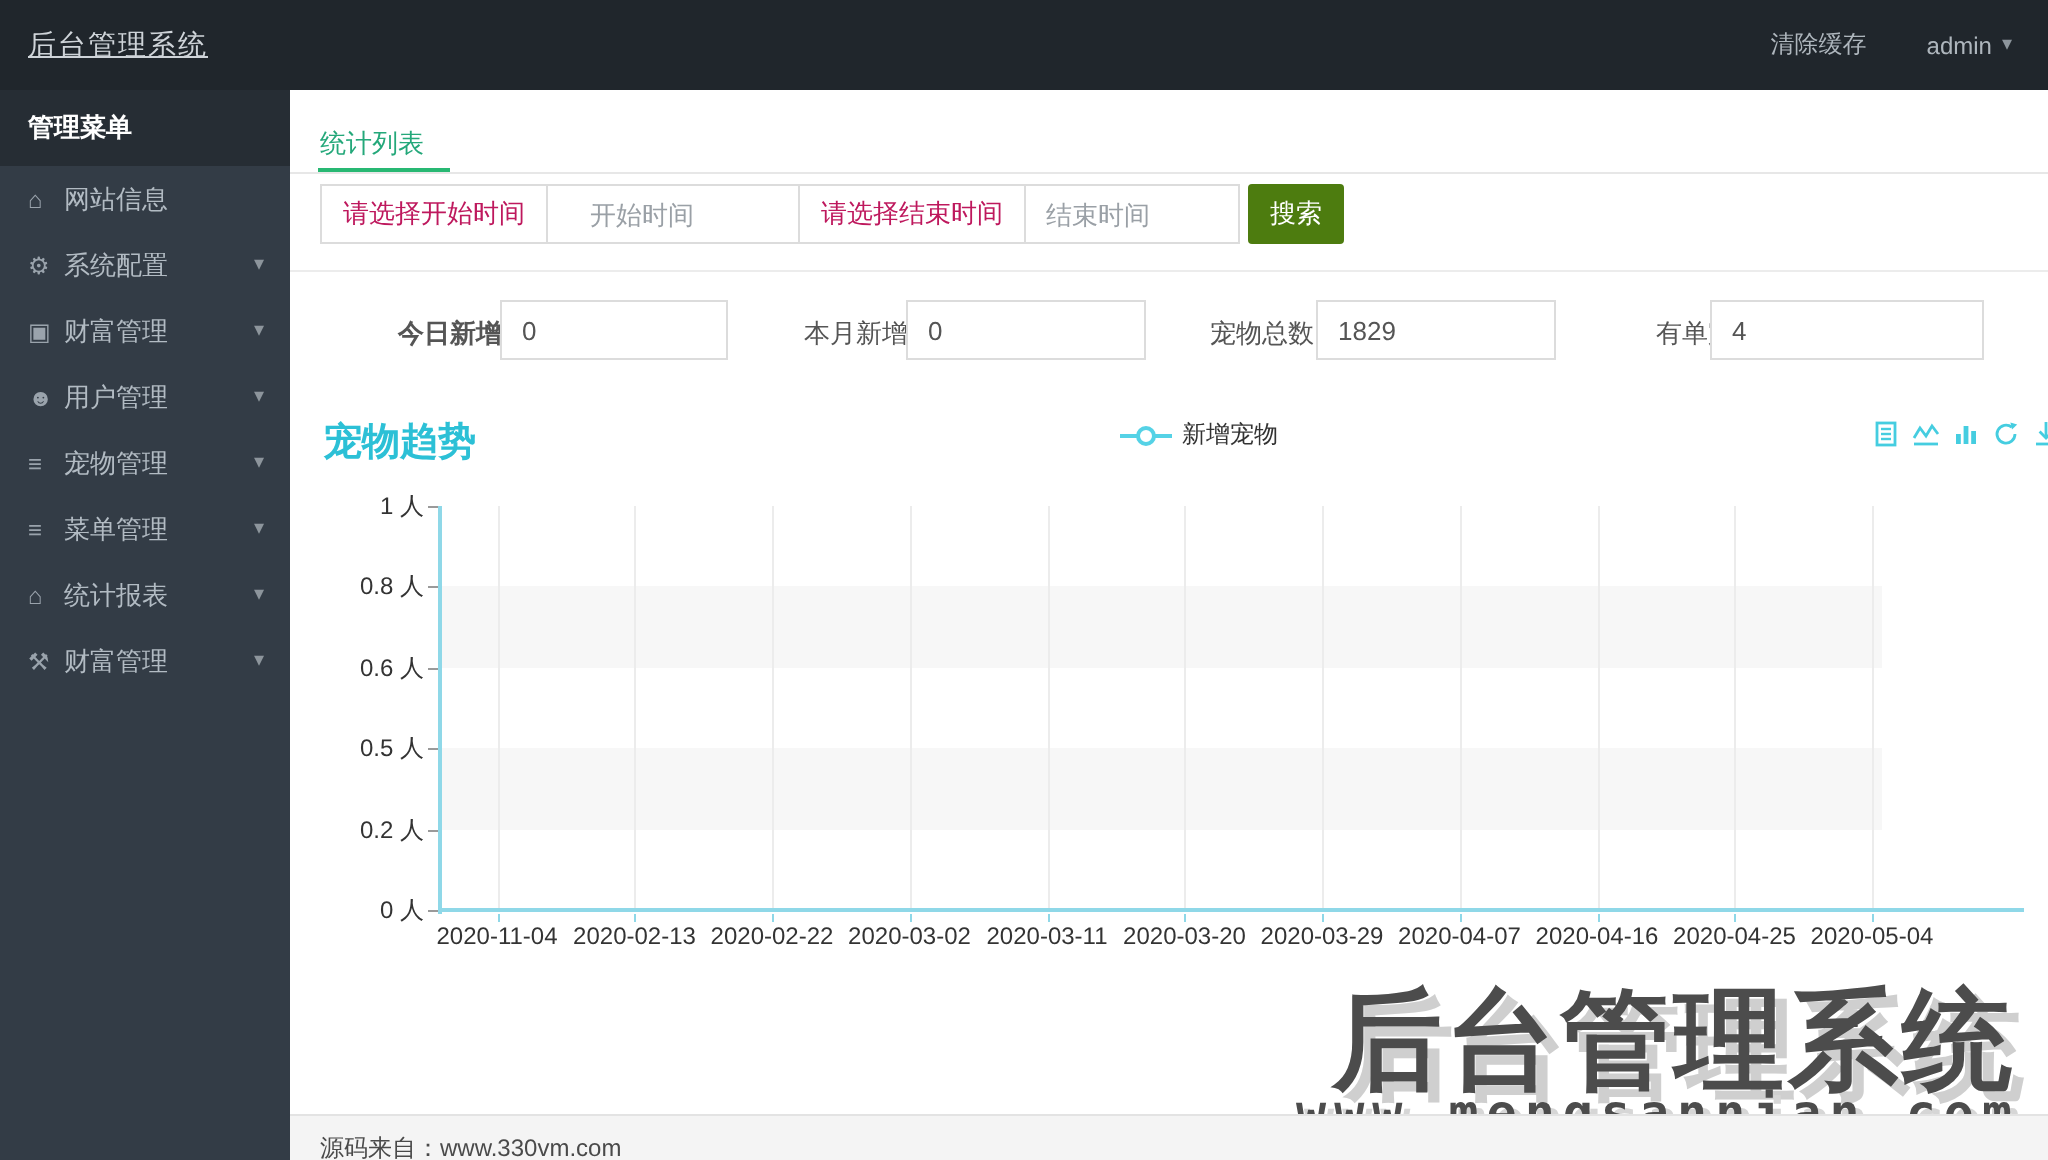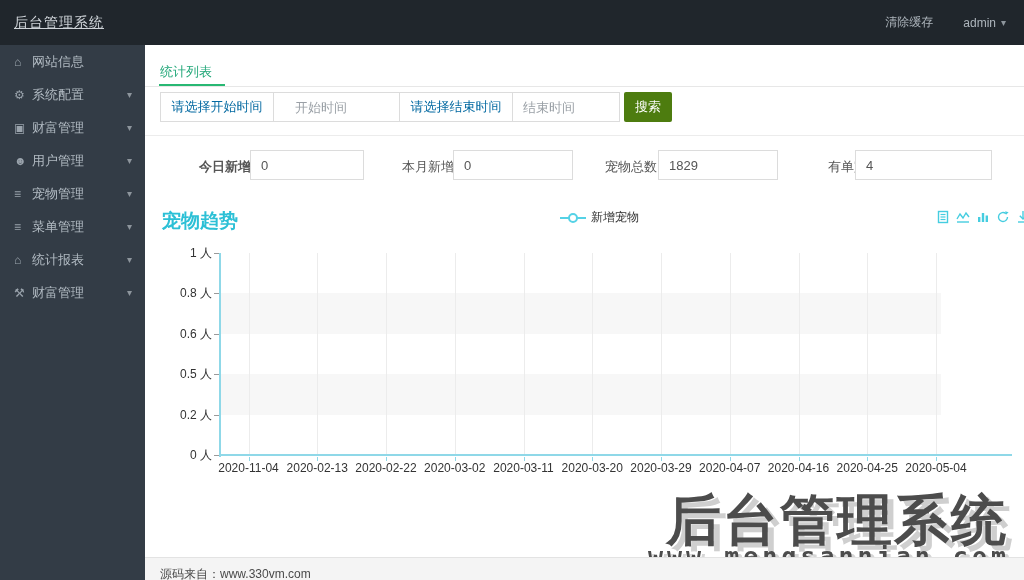--- a/index.html
+++ b/index.html
@@ -26,21 +26,21 @@
     font-size:13px;cursor:pointer;position:relative;}
   .side-item .s-icon{width:18px;font-size:12px;color:#9aa3ac;display:inline-block;}
   .side-item .chev{position:absolute;right:13px;font-size:10px;color:#8d959c;}
 
   
   .tabbar-line{left:145px;top:86px;width:879px;height:1px;background:#e7e7e7;}
   .tab-active{left:160px;top:63px;height:21px;color:#24a87a;font-size:13px;cursor:pointer;}
   .tab-underline{left:159px;top:84px;width:66px;height:3px;background:#28b873;}
 
   
-  .addon{height:28px;border:1px solid #dcdcdc;background:#fff;color:#0369a1;font-size:13px;
+  .addon{height:28px;border:1px solid #dcdcdc;background:#fff;color:#be185d;font-size:13px;
     display:flex;align-items:center;justify-content:center;}
   .f-input{height:28px;border:1px solid #dcdcdc;background:#fff;font-size:13px;color:#555;
     padding:0 0 0 10px;outline:none;box-sizing:content-box;}
   .f-input::placeholder{color:#9aa0a6;}
   .grp1-addon{left:160px;top:92px;width:112px;}
   .grp1-input{left:273px;top:92px;width:106px;padding-left:21px;}
   .grp2-addon{left:399px;top:92px;width:112px;}
   .grp2-input{left:512px;top:92px;width:96px;}
   .search-btn{left:624px;top:92px;width:48px;height:30px;background:#4d7c0f;border:none;color:#fff;
     font-size:13px;border-radius:2px;cursor:pointer;}
@@ -87,20 +87,21 @@
   <div class="brand">后台管理系统</div>
   <div class="spacer"></div>
   <div class="nav-link">清除缓存</div>
   <div class="user">
     <span>admin</span>
     <span class="caret">▾</span>
   </div>
 </header>
 
 <aside class="abs sidebar">
+  <div class="side-header">管理菜单</div>
   <nav id="side-items">
       <div class="side-item">
         <span class="s-icon">⌂</span>
         <span>网站信息</span>
       </div>
       <div class="side-item">
         <span class="s-icon">⚙</span>
         <span>系统配置</span>
         <span class="chev">▾</span>
       </div>

